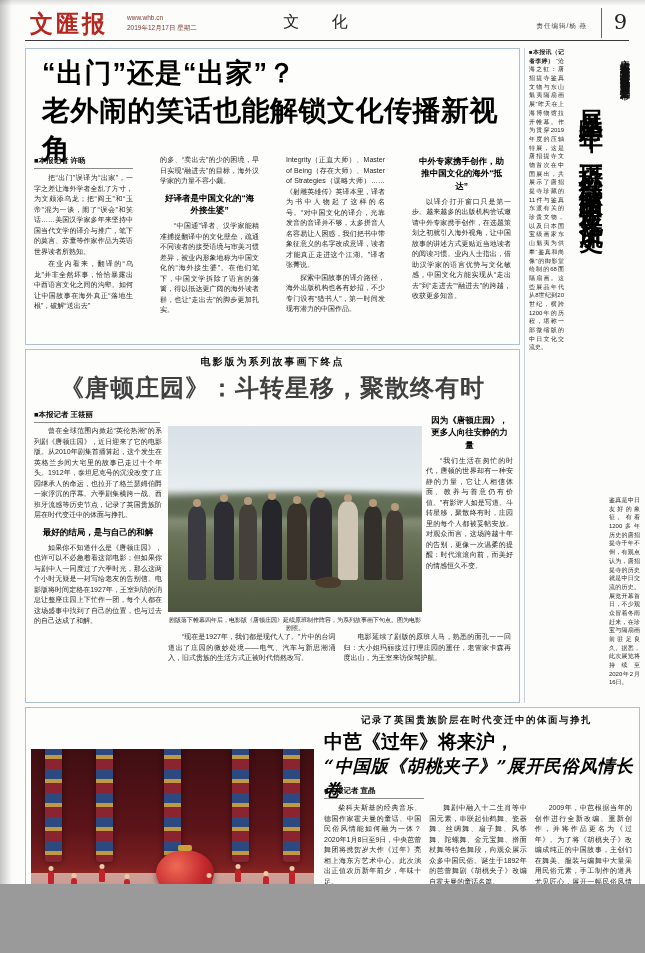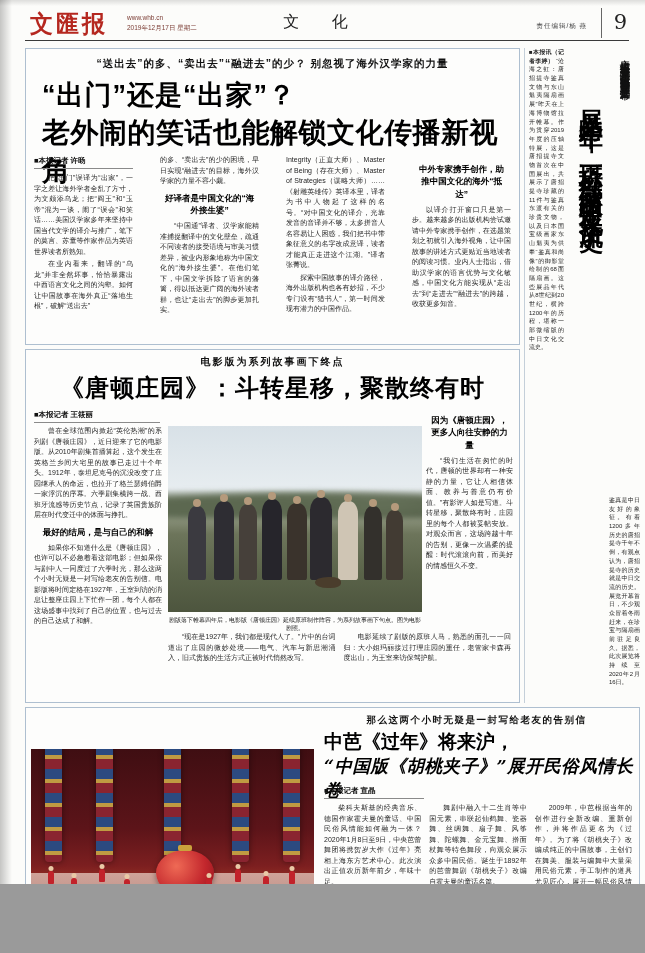--- a/index.html
+++ b/index.html
@@ -48,21 +48,21 @@
         font-weight:bold;font-size:24px;letter-spacing:5px;color:#000;padding-top:42px;margin-left:2px;overflow:hidden;}
   .sb-right{width:32px;display:flex;flex-direction:column;margin-left:2px;}
   .v-kicker{writing-mode:vertical-rl;text-orientation:upright;font-size:10px;font-weight:bold;
         letter-spacing:1.5px;height:438px;color:#111;margin:4px auto 0 auto;}
   .sb-body2{flex:1;font-size:6px;line-height:1.45;text-align:justify;overflow:hidden;color:#262626;margin-top:6px;}
 
   
   .film-box{left:25px;top:349px;width:495px;height:354px;}
   .film-kicker{margin-top:5px;font-size:10px;letter-spacing:2px;}
   .film-head{margin-top:3px;text-align:center;font-family:"DejaVu Serif","Liberation Serif",serif;
-        font-weight:bold;font-size:24px;letter-spacing:1px;color:#000000;}
+        font-weight:bold;font-size:24px;letter-spacing:1px;color:#404040;}
   .film-byline{position:absolute;left:8px;top:60px;width:126px;}
   .film-left{position:absolute;left:8px;top:76px;width:128px;bottom:6px;}
   .film-right{position:absolute;left:400px;top:64px;width:87px;bottom:6px;}
   .film-photo{position:absolute;left:142px;top:76px;width:254px;height:186px;overflow:hidden;
         background:linear-gradient(180deg,#d8e1e7 0%,#e7edf0 34%,#c2cabe 42%,#89917a 50%,#6d755b 58%,#5b644a 78%,#4d553e 100%);}
   .treeline{position:absolute;left:-10px;right:-10px;top:34%;height:16%;
         background:radial-gradient(ellipse at 20% 60%,#5c6850 30%,transparent 70%),
                    radial-gradient(ellipse at 55% 50%,#66725a 35%,transparent 75%),
                    radial-gradient(ellipse at 85% 60%,#57624b 30%,transparent 70%);filter:blur(2px);}
   .fig{position:absolute;bottom:17%;border-radius:45% 45% 10% 10%/16% 16% 4% 4%;}
@@ -110,40 +110,39 @@
       <div>www.whb.cn</div>
       <div>2019年12月17日 星期二</div>
     </div>
     <div class="section-title">文  化</div>
     <div class="editor">责任编辑/杨 燕</div>
     <div class="pagenum">9</div>
     <div class="head-rule"></div>
   </div>
 
   <div class="nbox lead-box">
-    <div class="kicker lead-kicker">“送出去”的多、“卖出去”“融进去”的少？ 别忽视了海外汉学家的力量</div>
     <div class="lead-h1">“出门”还是“出家”？</div>
     <div class="lead-h2">老外闹的笑话也能解锁文化传播新视角</div>
     <div class="lead-cols">
       <div class="col bodytxt">
         <div class="byline">■本报记者 许旸</div>
         <p>把“出门”误译为“出家”，一字之差让海外学者全乱了方寸，为文颇添乌龙；把“阎王”和“玉帝”混为一谈，闹了“误会”和笑话……美国汉学家多年来坚持中国当代文学的译介与推广，笔下的莫言、苏童等作家作品为英语世界读者所熟知。</p>
         <p>在业内看来，翻译的“乌龙”并非全然坏事，恰恰暴露出中西语言文化之间的沟壑。如何让中国故事在海外真正“落地生根”，破解“送出去”</p>
       </div>
       <div class="col bodytxt">
         <p style="text-indent:0">的多、“卖出去”的少的困境，早日实现“融进去”的目标，海外汉学家的力量不容小觑。</p>
         <div class="subhead">好译者是中国文化的“海外接生婆”</div>
         <p>“中国通”译者、汉学家能精准捕捉翻译中的文化壁垒，疏通不同读者的接受语境与审美习惯差异，被业内形象地称为中国文化的“海外接生婆”。在他们笔下，中国文学拆除了语言的藩篱，得以抵达更广阔的海外读者群，也让“走出去”的脚步更加扎实。</p>
       </div>
       <div class="col bodytxt">
         <p style="text-indent:0">Integrity（正直大师）、Master of Being（存在大师）、Master of Strategies（谋略大师）……《射雕英雄传》英译本里，译者为书中人物起了这样的名号。“对中国文化的译介，光靠发音的音译并不够，太多拼音人名容易让人困惑，我们把书中带象征意义的名字改成意译，读者才能真正走进这个江湖。”译者张菁说。</p>
         <p>探索中国故事的译介路径，海外出版机构也各有妙招，不少专门设有“猎书人”，第一时间发现有潜力的中国作品。</p>
       </div>
       <div class="col bodytxt">
-        <div class="subhead" style="margin-top:8px">中外专家携手创作，助推中国文化的海外“抵达”</div>
+        <div class="subhead" style="margin-top:0">中外专家携手创作，助推中国文化的海外“抵达”</div>
         <p>以译介打开窗口只是第一步。越来越多的出版机构尝试邀请中外专家携手创作，在选题策划之初就引入海外视角，让中国故事的讲述方式更贴近当地读者的阅读习惯。业内人士指出，借助汉学家的语言优势与文化敏感，中国文化方能实现从“走出去”到“走进去”“融进去”的跨越，收获更多知音。</p>
       </div>
     </div>
   </div>
 
   <div class="sidebar">
     <div class="sb-body1">
       <span class="lede">■本报讯（记者李婷）</span>
       <span>“沧海之虹：唐招提寺鉴真文物与东山魁夷隔扇画展”昨天在上海博物馆拉开帷幕。作为贯穿2019年度的压轴特展，这是唐招提寺文物首次在中国展出，共展示了唐招提寺珍藏的11件与鉴真东渡有关的珍贵文物，以及日本国宝级画家东山魁夷为供奉“鉴真和尚像”的御影堂绘制的68面隔扇画。这些展品年代从8世纪到20世纪，横跨1200年的历程，堪称一部微缩版的中日文化交流史。</span>
     </div>
@@ -211,21 +210,21 @@
       <div class="dancer" style="left:62%;bottom:20%"></div>
       <div class="dancer" style="left:72%;bottom:25%"></div>
       <div class="dancer" style="left:82%;bottom:21%"></div>
       <div class="dancer" style="left:91%;bottom:24%"></div>
     </div>
     <div class="ballet-caption">
       <span>芭蕾舞剧《过年》年味十足，讲述了一个老北京家庭“过大年”的故事。</span>
       <span>（上海东方艺术中心供图）</span>
     </div>
 
-    <div class="kicker ballet-kicker">那么这两个小时无疑是一封写给老友的告别信</div>
+    <div class="kicker ballet-kicker">记录了英国贵族阶层在时代变迁中的体面与挣扎</div>
     <div class="ballet-h1">中芭《过年》将来沪，</div>
     <div class="ballet-h2">“中国版《胡桃夹子》”展开民俗风情长卷</div>
     <div class="byline ballet-byline">■本报记者 宣晶</div>
 
     <div class="ballet-cols">
       <div class="col bodytxt">
         <p>柴科夫斯基的经典音乐、德国作家霍夫曼的童话、中国民俗风情能如何融为一体？2020年1月8日至9日，中央芭蕾舞团将携贺岁大作《过年》亮相上海东方艺术中心。此次演出正值农历新年前夕，年味十足。</p>
       </div>
       <div class="col bodytxt">
         <p>舞剧中融入十二生肖等中国元素，串联起仙鹤舞、瓷器舞、丝绸舞、扇子舞、风筝舞、陀螺舞、金元宝舞、擀面杖舞等特色舞段，向观众展示众多中国民俗。诞生于1892年的芭蕾舞剧《胡桃夹子》改编自霍夫曼的童话名篇。</p>

